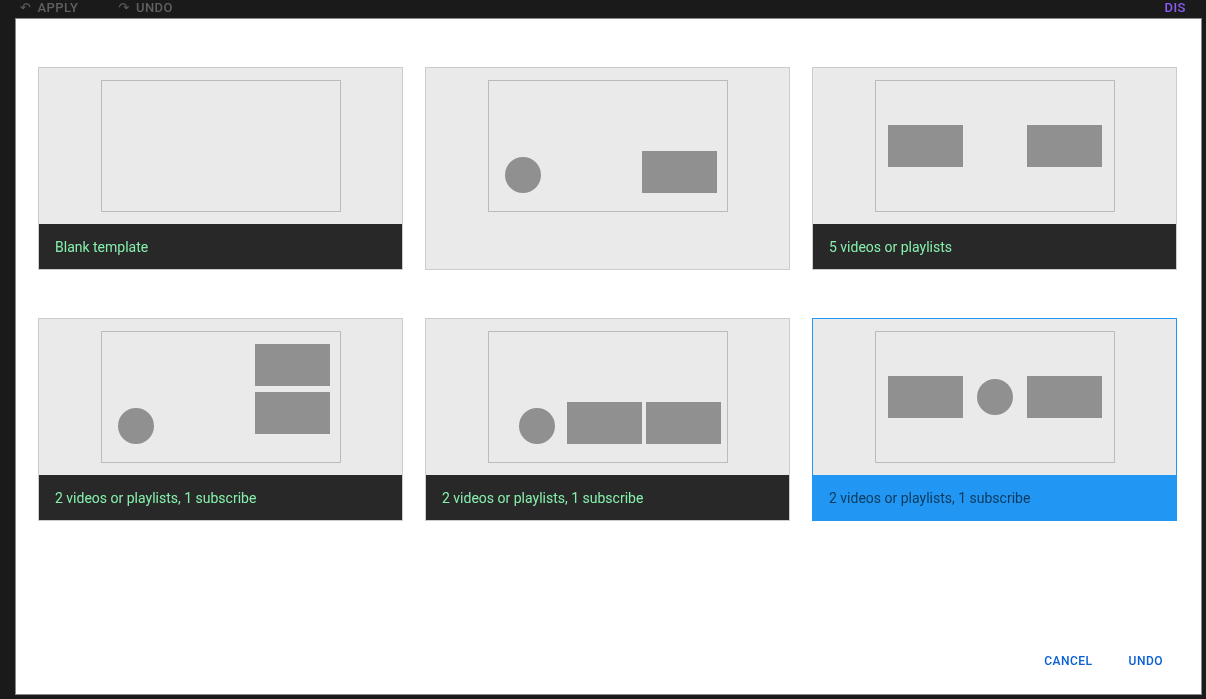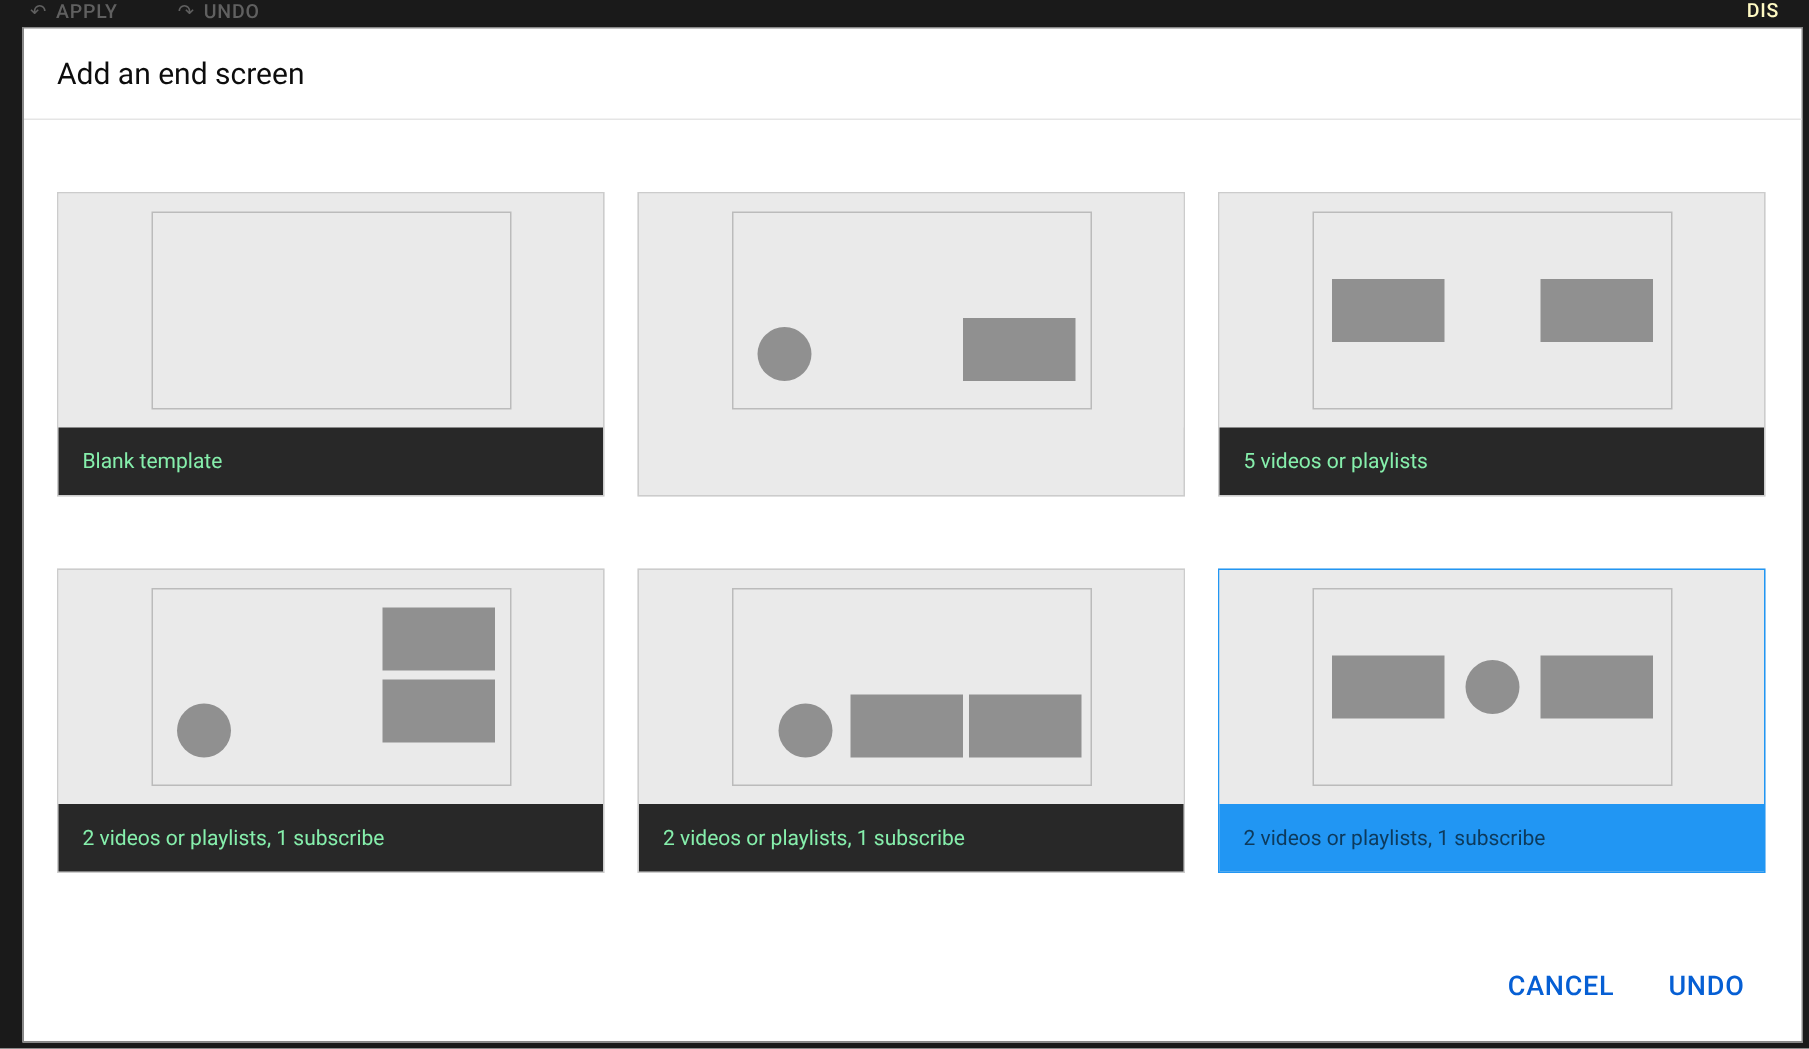--- a/index.html
+++ b/index.html
@@ -33,21 +33,21 @@
     }
     .undo-btn, .redo-btn {
       display: flex;
       align-items: center;
       gap: 6px;
       margin-right: 40px;
       color: #606060;
     }
     .dis-text {
       margin-left: auto;
-      color: #fef9c3;
+      color: #8b5cf6;
     }
     .dialog {
       position: absolute;
       top: 18px;
       left: 15px;
       right: 4px;
       bottom: 4px;
       background: #fff;
       border: 1px solid #888;
       display: flex;
@@ -120,21 +120,21 @@
     .dialog-footer {
       padding: 14px 34px 18px 34px;
       display: flex;
       justify-content: flex-end;
       gap: 28px;
     }
     .footer-btn {
       background: none;
       border: none;
       color: #065fd4;
-      font-size: 18px;
+      font-size: 12px;
       font-weight: 500;
       letter-spacing: 0.5px;
       cursor: pointer;
       padding: 8px 4px;
       font-family: inherit;
     }
   </style>
 </head>
 <body>
 
@@ -144,23 +144,20 @@
     <span>APPLY</span>
   </div>
   <div class="redo-btn">
     <span>↷</span>
     <span>UNDO</span>
   </div>
   <div class="dis-text">DIS</div>
 </div>
 
 <div class="dialog">
-  <div class="dialog-header">
-    <h1 class="dialog-title">Add an end screen</h1>
-  </div>
 
   <div class="dialog-body">
     <div class="template-grid">
 
       <div class="template-card">
         <div class="template-preview">
           <div class="preview-canvas"></div>
         </div>
         <div class="template-label">Blank template</div>
       </div>

